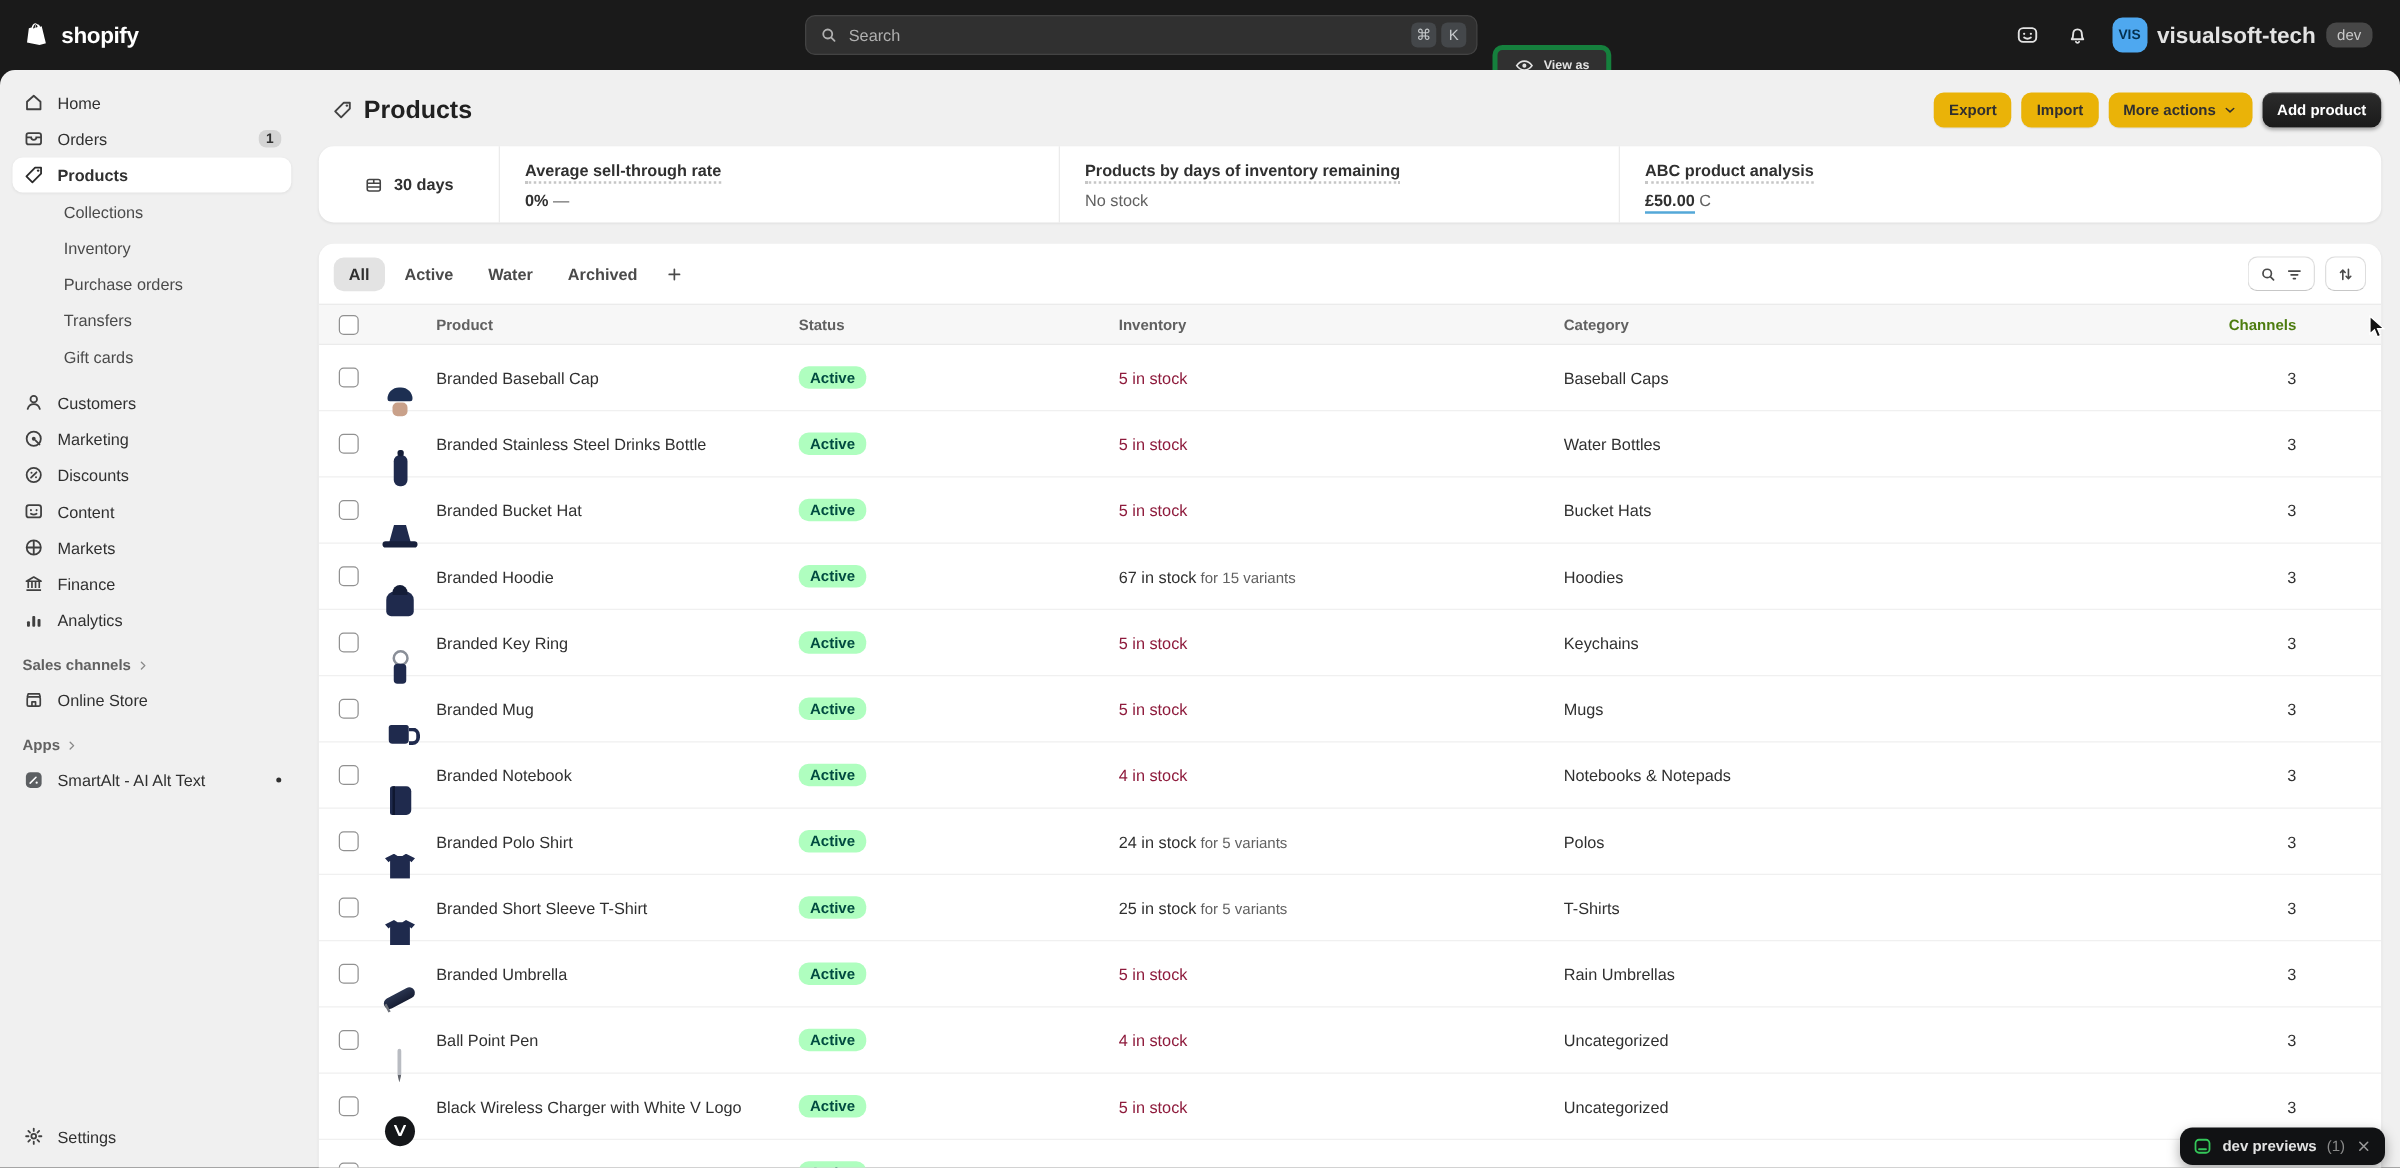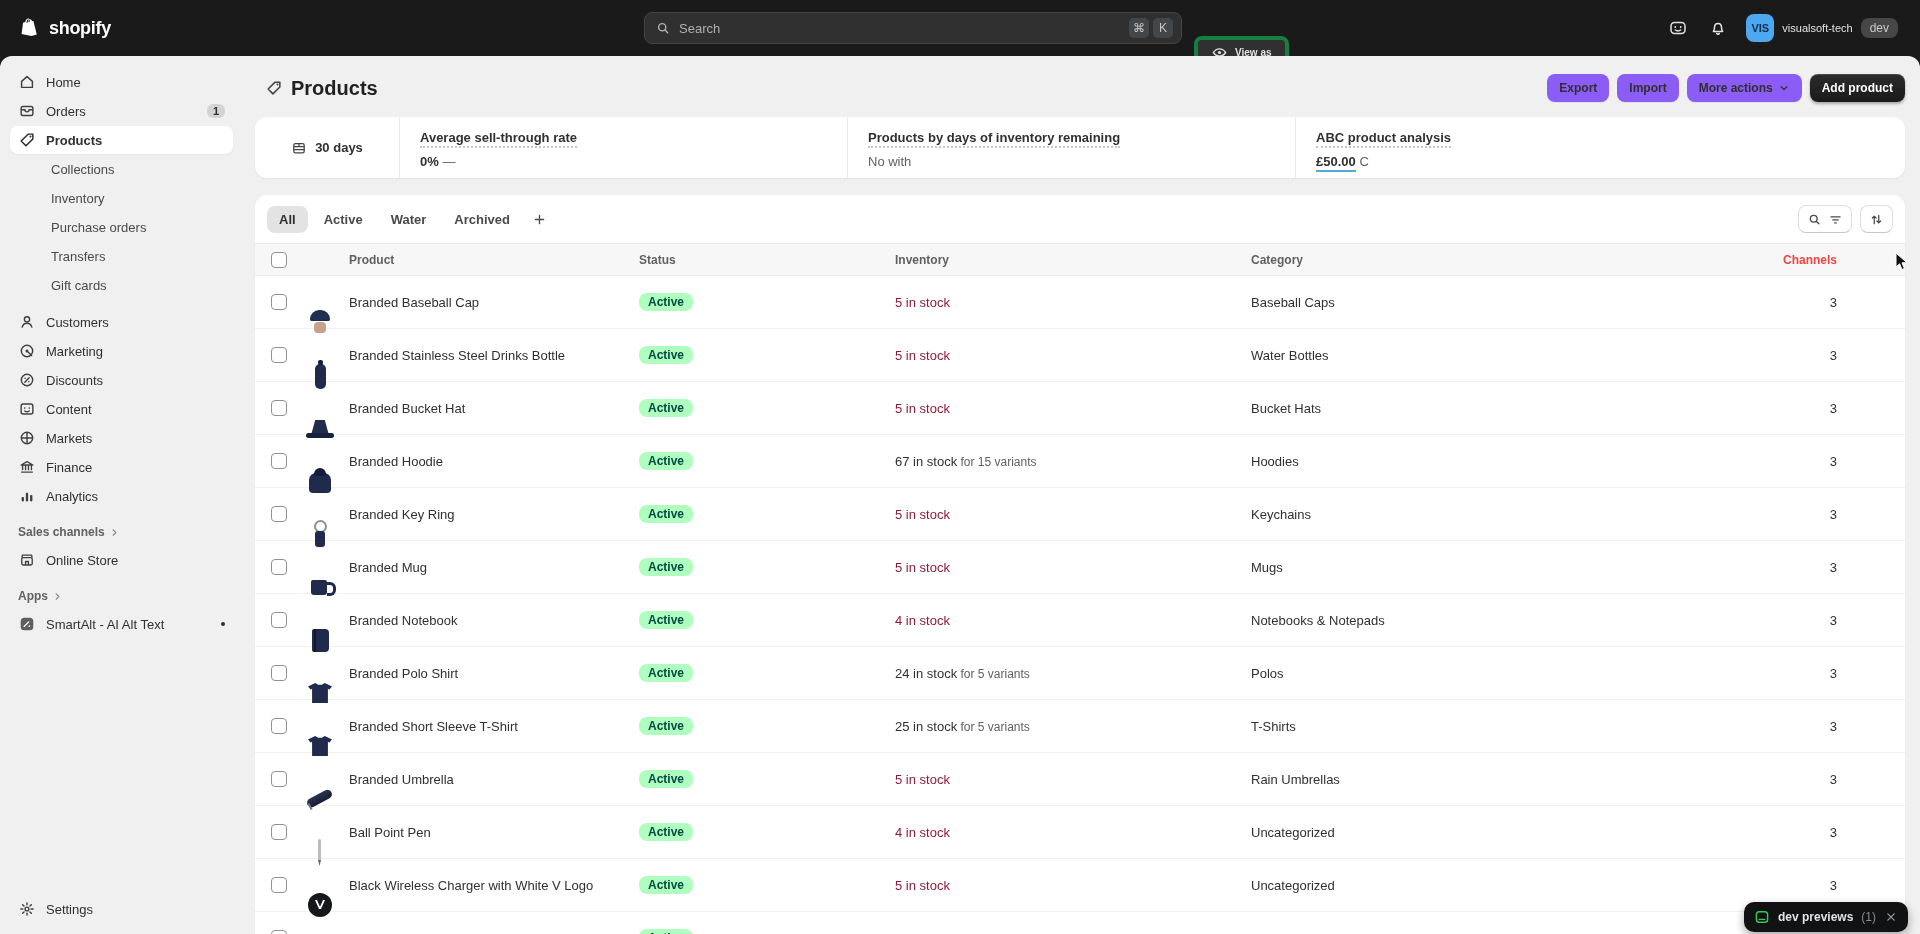--- a/index.html
+++ b/index.html
@@ -13,21 +13,21 @@
   .logo-word { color:#fff; font-size:18px; font-weight:700; letter-spacing:-.3px; }
   .searchbar { position:absolute; left:644px; top:12px; width:538px; height:32px; background:#303030; border:1px solid #434343; border-radius:8px; display:flex; align-items:center; padding:0 8px 0 10px; }
   .searchbar input { flex:1; background:transparent; border:0; outline:0; color:#e3e3e3; font-size:13px; font-family:inherit; margin-left:8px; }
   .searchbar input::placeholder { color:#b0b0b0; }
   .kbd { background:#44474a; color:#c5c8ca; font-size:12px; border-radius:5px; min-width:20px; height:20px; display:flex; align-items:center; justify-content:center; padding:0 4px; margin-left:4px; }
   .viewas { position:absolute; left:1194px; top:12px; height:32px; background:#303030; border:4px solid #15803d; border-radius:8px; display:flex; align-items:center; gap:7px; padding:0 13px; color:#e3e3e3; font-size:10px; font-weight:600; cursor:pointer;margin-top:24px; }
   .top-right { position:absolute; right:14px; top:0; height:56px; display:flex; align-items:center; gap:8px; }
   .top-iconbtn { width:32px; height:32px; border-radius:8px; display:flex; align-items:center; justify-content:center; cursor:pointer; }
   .account { display:flex; align-items:center; gap:8px; padding:4px 8px 4px 4px; border-radius:10px; cursor:pointer; }
   .avatar { width:28px; height:28px; border-radius:8px; background:#4ea8f0; color:#04304e; font-size:11px; font-weight:700; display:flex; align-items:center; justify-content:center; }
-  .account-name { color:#e3e3e3; font-size:11px; font-weight:400; }
+  .account-name { color:#e3e3e3; font-size:18px; font-weight:700; }
   .env-badge { background:#474747; color:#c9c9c9; font-size:12px; border-radius:8px; padding:3px 9px; }
 
   
   .shell { position:absolute; top:56px; left:0; width:1920px; height:878px; background:#f0f0f0; border-radius:12px 12px 0 0; }
 
   
   .sidebar { position:absolute; top:0; left:0; width:243px; height:100%; padding:12px 10px; }
   .nav-item { display:flex; align-items:center; gap:10px; height:28px; padding:0 8px; border-radius:8px; font-size:13px; color:#303030; font-weight:500; cursor:pointer; margin-bottom:1px; }
   .nav-item .ic { width:18px; height:18px; flex:none; }
   .nav-item.active { background:#fff; font-weight:700; box-shadow:0 1px 2px rgba(0,0,0,.05); }
@@ -38,21 +38,21 @@
   .nav-section { display:flex; align-items:center; gap:4px; height:28px; padding:0 8px; font-size:12px; font-weight:600; color:#616161; cursor:pointer; margin-top:8px; }
   .dot { width:4px; height:4px; border-radius:50%; background:#303030; }
   .settings-row { position:absolute; left:10px; bottom:10px; width:223px; }
 
   
   .main { position:absolute; top:0; left:243px; width:1677px; height:100%; }
   .page-head { display:flex; align-items:center; height:32px; margin:16px 15px 0 12px; }
   .page-title-wrap { display:flex; align-items:center; gap:8px; margin-left:10px; }
   .page-title { font-size:20px; font-weight:700; color:#212121; }
   .head-actions { margin-left:auto; display:flex; align-items:center; gap:8px; }
-  .btn { height:28px; display:flex; align-items:center; gap:5px; padding:0 12px; border-radius:8px; background:#8b5cf6; font-size:12px; font-weight:600; color:#302f2f; cursor:pointer; box-shadow:0 1px 0 rgba(0,0,0,.06); }
+  .btn { height:28px; display:flex; align-items:center; gap:5px; padding:0 12px; border-radius:8px; background:#eab308; font-size:12px; font-weight:600; color:#302f2f; cursor:pointer; box-shadow:0 1px 0 rgba(0,0,0,.06); }
   .btn.primary { background:linear-gradient(#2c2c2c,#1a1a1a); color:#fff; box-shadow:0 2px 3px rgba(0,0,0,.3), inset 0 1px 0 rgba(255,255,255,.15); }
 
   
   .metrics-card { margin:13px 15px 0 12px; height:61px; background:#fff; border-radius:12px; box-shadow:0 1px 2px rgba(0,0,0,.06); display:flex; align-items:stretch; }
   .m-range { width:145px; flex:none; display:flex; align-items:center; justify-content:center; gap:8px; font-size:13px; font-weight:600; border-right:1px solid #ebebeb; cursor:pointer; }
   .m-cell { width:448px; flex:none; padding:11px 0 0 20px; border-right:1px solid #ebebeb; cursor:pointer; }
   .m-cell:last-child { border-right:0; flex:1; }
   .m-label { font-size:13px; font-weight:600; color:#303030; display:inline-block; border-bottom:2px dotted #c6c6c6; padding-bottom:1px; }
   .m-value { margin-top:6px; font-size:13px; color:#303030; font-weight:600; }
   .m-value .muted { color:#616161; font-weight:400; }
@@ -391,21 +391,21 @@
             </svg>
           </span>
         <span>30 days</span>
       </div>
       <div class="m-cell">
         <span class="m-label">Average sell-through rate</span>
         <div class="m-value"><span>0%</span> <span class="muted">—</span></div>
       </div>
       <div class="m-cell">
         <span class="m-label">Products by days of inventory remaining</span>
-        <div class="m-value nodata">No with</div>
+        <div class="m-value nodata">No stock</div>
       </div>
       <div class="m-cell">
         <span class="m-label">ABC product analysis</span>
         <div class="m-value"><span class="abc-val">£50.00</span> <span class="muted">C</span></div>
       </div>
     </div>
 
     <div class="table-card">
       <div class="tabs-row">
         <span class="tab selected">All</span>
@@ -443,21 +443,21 @@
 
       <div class="thead">
         <span class="c-check">
             <span class="checkbox"></span>
           </span>
         <span class="c-thumb"></span>
         <span class="c-name" style="font-weight:600;color:#616161;font-size:12px;">Product</span>
         <span class="c-status">Status</span>
         <span class="c-inv">Inventory</span>
         <span class="c-cat" style="color:#616161;">Category</span>
-        <span class="c-chan" style="color:#ef4444;">Channels</span>
+        <span class="c-chan" style="color:#4d7c0f;">Channels</span>
       </div>
 
       <div class="trow">
         <span class="c-check">
             <span class="checkbox"></span>
           </span>
         <span class="c-thumb"><span class="thumb thumb-photo"></span></span>
         <span class="c-name">Branded Baseball Cap</span>
         <span class="c-status"><span class="status-badge">Active</span></span>
         <span class="c-inv"><span class="inv-low">5 in stock</span></span>

